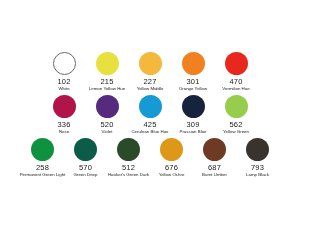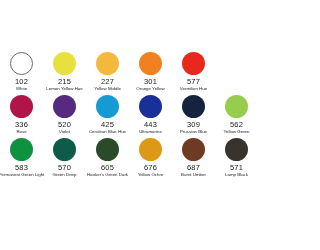--- a/index.html
+++ b/index.html
@@ -22,20 +22,21 @@
   }
   .chart-inner {
     position: absolute;
     left: 0;
     top: 50px;
     width: 300px;
   }
   .swatch-row {
     display: flex;
     flex-direction: row;
+    justify-content: center;
     align-items: flex-start;
     margin-bottom: 0px;
     height: 43px;
   }
   .swatch-cell {
     width: 43px;
     display: flex;
     flex-direction: column;
     align-items: center;
     position: relative;
@@ -93,21 +94,21 @@
         <div class="swatch-code">227</div>
         <div class="swatch-name">Yellow Middle</div>
       </div>
       <div class="swatch-cell">
         <div class="swatch-dot" style="background-color: rgb(240, 128, 32);"></div>
         <div class="swatch-code">301</div>
         <div class="swatch-name">Orange Yellow</div>
       </div>
       <div class="swatch-cell">
         <div class="swatch-dot" style="background-color: rgb(232, 40, 28);"></div>
-        <div class="swatch-code">577</div>
+        <div class="swatch-code">470</div>
         <div class="swatch-name">Vermilion Hue</div>
       </div>
     </div>
 
     <div class="swatch-row">
       <div class="swatch-cell">
         <div class="swatch-dot" style="background-color: rgb(176, 20, 73);"></div>
         <div class="swatch-code">336</div>
         <div class="swatch-name">Rose</div>
       </div>
@@ -115,63 +116,58 @@
         <div class="swatch-dot" style="background-color: rgb(86, 42, 126);"></div>
         <div class="swatch-code">520</div>
         <div class="swatch-name">Violet</div>
       </div>
       <div class="swatch-cell">
         <div class="swatch-dot" style="background-color: rgb(21, 154, 212);"></div>
         <div class="swatch-code">425</div>
         <div class="swatch-name">Cerulean Blue Hue</div>
       </div>
       <div class="swatch-cell">
-        <div class="swatch-dot" style="background-color: rgb(25, 48, 154);"></div>
-        <div class="swatch-code">443</div>
-        <div class="swatch-name">Ultramarine</div>
-      </div>
-      <div class="swatch-cell">
         <div class="swatch-dot" style="background-color: rgb(21, 35, 60);"></div>
         <div class="swatch-code">309</div>
         <div class="swatch-name">Prussian Blue</div>
       </div>
       <div class="swatch-cell">
         <div class="swatch-dot" style="background-color: rgb(151, 205, 76);"></div>
         <div class="swatch-code">562</div>
         <div class="swatch-name">Yellow Green</div>
       </div>
     </div>
 
     <div class="swatch-row">
       <div class="swatch-cell">
         <div class="swatch-dot" style="background-color: rgb(15, 146, 64);"></div>
-        <div class="swatch-code">583</div>
+        <div class="swatch-code">258</div>
         <div class="swatch-name">Permanent Green Light</div>
       </div>
       <div class="swatch-cell">
         <div class="swatch-dot" style="background-color: rgb(13, 92, 74);"></div>
         <div class="swatch-code">570</div>
         <div class="swatch-name">Green Deep</div>
       </div>
       <div class="swatch-cell">
         <div class="swatch-dot" style="background-color: rgb(42, 74, 42);"></div>
-        <div class="swatch-code">605</div>
+        <div class="swatch-code">512</div>
         <div class="swatch-name">Hooker's Green Dark</div>
       </div>
       <div class="swatch-cell">
         <div class="swatch-dot" style="background-color: rgb(220, 152, 22);"></div>
         <div class="swatch-code">676</div>
         <div class="swatch-name">Yellow Ochre</div>
       </div>
       <div class="swatch-cell">
         <div class="swatch-dot" style="background-color: rgb(110, 58, 35);"></div>
         <div class="swatch-code">687</div>
         <div class="swatch-name">Burnt Umber</div>
       </div>
       <div class="swatch-cell">
         <div class="swatch-dot" style="background-color: rgb(57, 51, 46);"></div>
-        <div class="swatch-code">571</div>
+        <div class="swatch-code">793</div>
         <div class="swatch-name">Lamp Black</div>
       </div>
     </div>
 
   </div>
 </div>
 
 </body></html>

